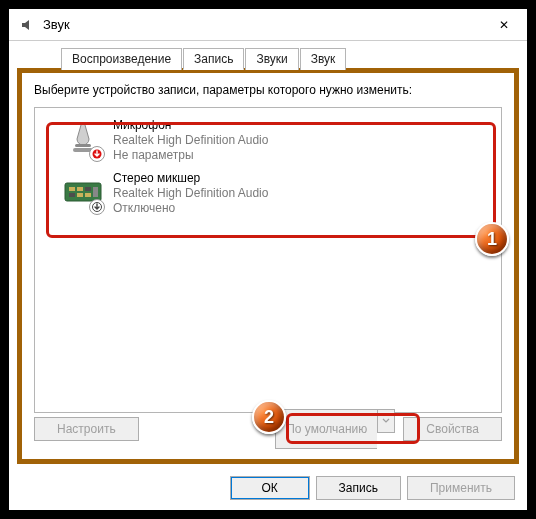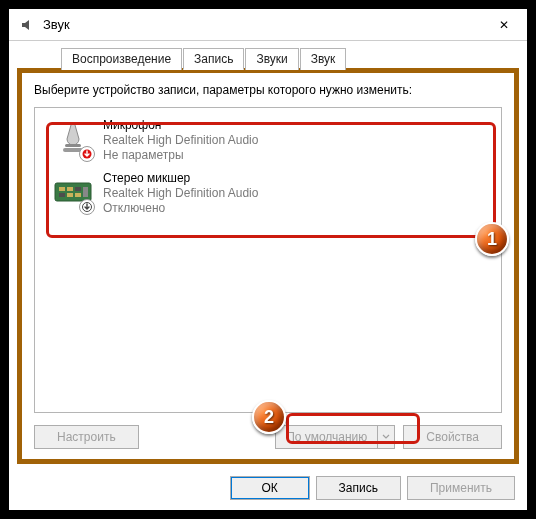--- a/index.html
+++ b/index.html
@@ -82,21 +82,21 @@
     position:absolute; left:12px; top:10px;
     color:#000;
   }
   .listbox {
     position:absolute;
     left:12px; right:12px;
     top:34px;
     bottom: 46px;
     border:1px solid #b5b5b5;
     background:#fff;
-    padding: 6px 6px;
+    padding: 6px 16px;
   }
   .dev {
     display:flex;
     padding: 4px 10px;
     cursor:pointer;
   }
   .dev .dicon {
     width:44px; height:44px;
     position:relative;
     flex:none;
@@ -133,21 +133,21 @@
     display:inline-flex; align-items:center; justify-content:center;
     cursor:pointer;
     font-family:inherit; font-size:12px;
   }
   .winbtn.disabled { color:#a0a0a0; cursor:default; }
   .winbtn.default { box-shadow: 0 0 0 1px #0078d7 inset; }
   .splitbtn {
     display:inline-flex; align-items:stretch;
   }
   .splitbtn .main {
-    height:24px;
+    height:40px;
     min-width:100px;
     padding:0 10px;
     background:#efefef;
     border:1px solid #adadad;
     border-right:none;
     color:#a0a0a0;
     display:inline-flex; align-items:center; justify-content:center;
   }
   .splitbtn .drop {
     height:24px; width:18px;

